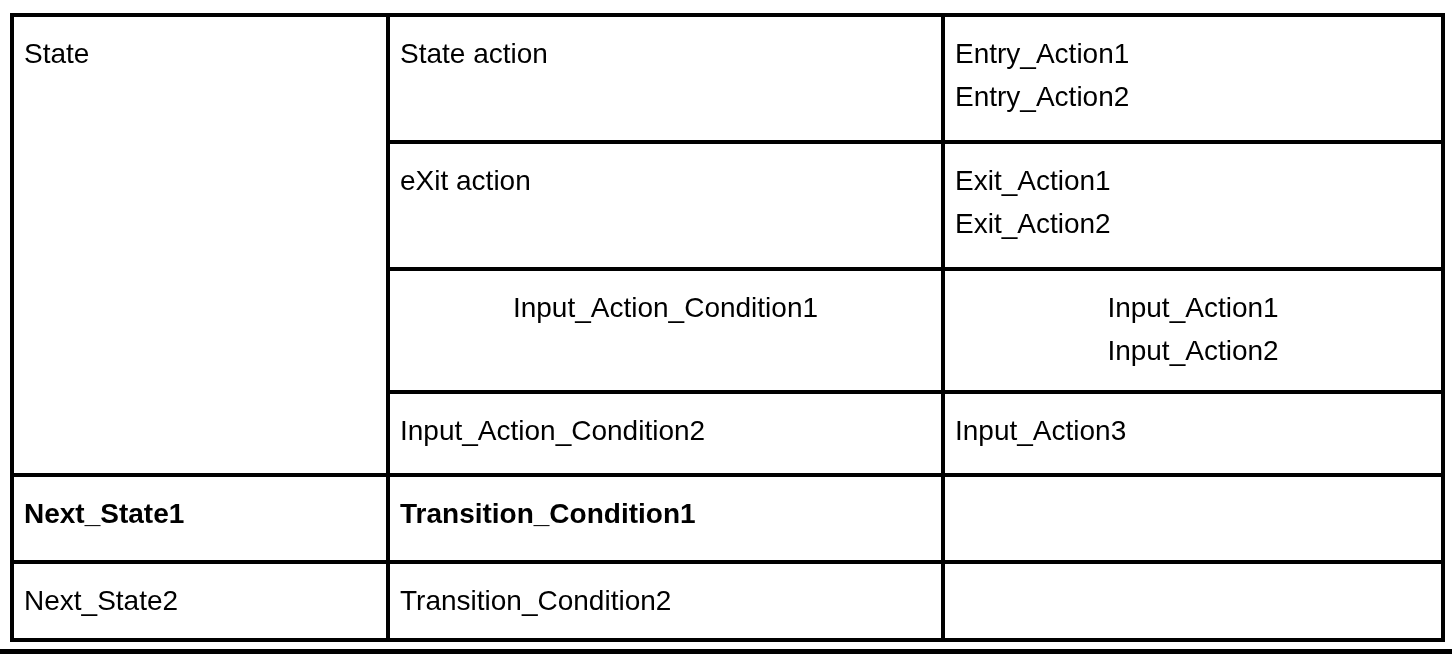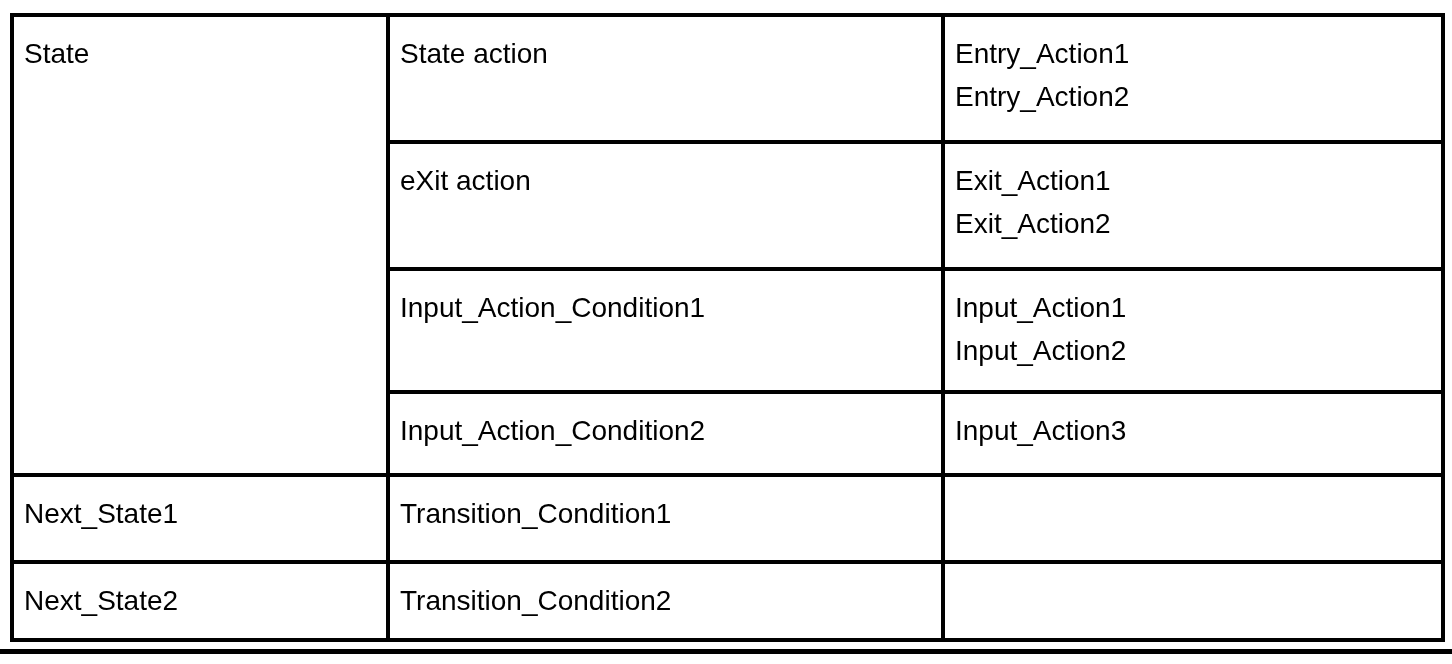--- a/index.html
+++ b/index.html
@@ -35,23 +35,23 @@
     font-size: 28px;
     line-height: 43px;
     color: var(--text-color);
     background: #FFFFFF;
     overflow: hidden;
     white-space: nowrap;
   }
   td.shaded{ background: var(--shaded); }
   tr.r1{ height:127px; }
   tr.r2{ height:127px; }
-  tr.r3{ height:123px; }
+  tr.r3{ height:123px;text-align:center; }
   tr.r4{ height:83px;  }
-  tr.r5{ height:87px;  }
+  tr.r5{ height:87px;font-weight:bold;  }
   tr.r6{ height:78px;  }
   .bottom-rule{
     position:absolute;
     left:0; top:649px;
     width:1452px; height:5px;
     background: var(--border-color);
   }
   .line{ display:block; }
 </style>
 </head>

